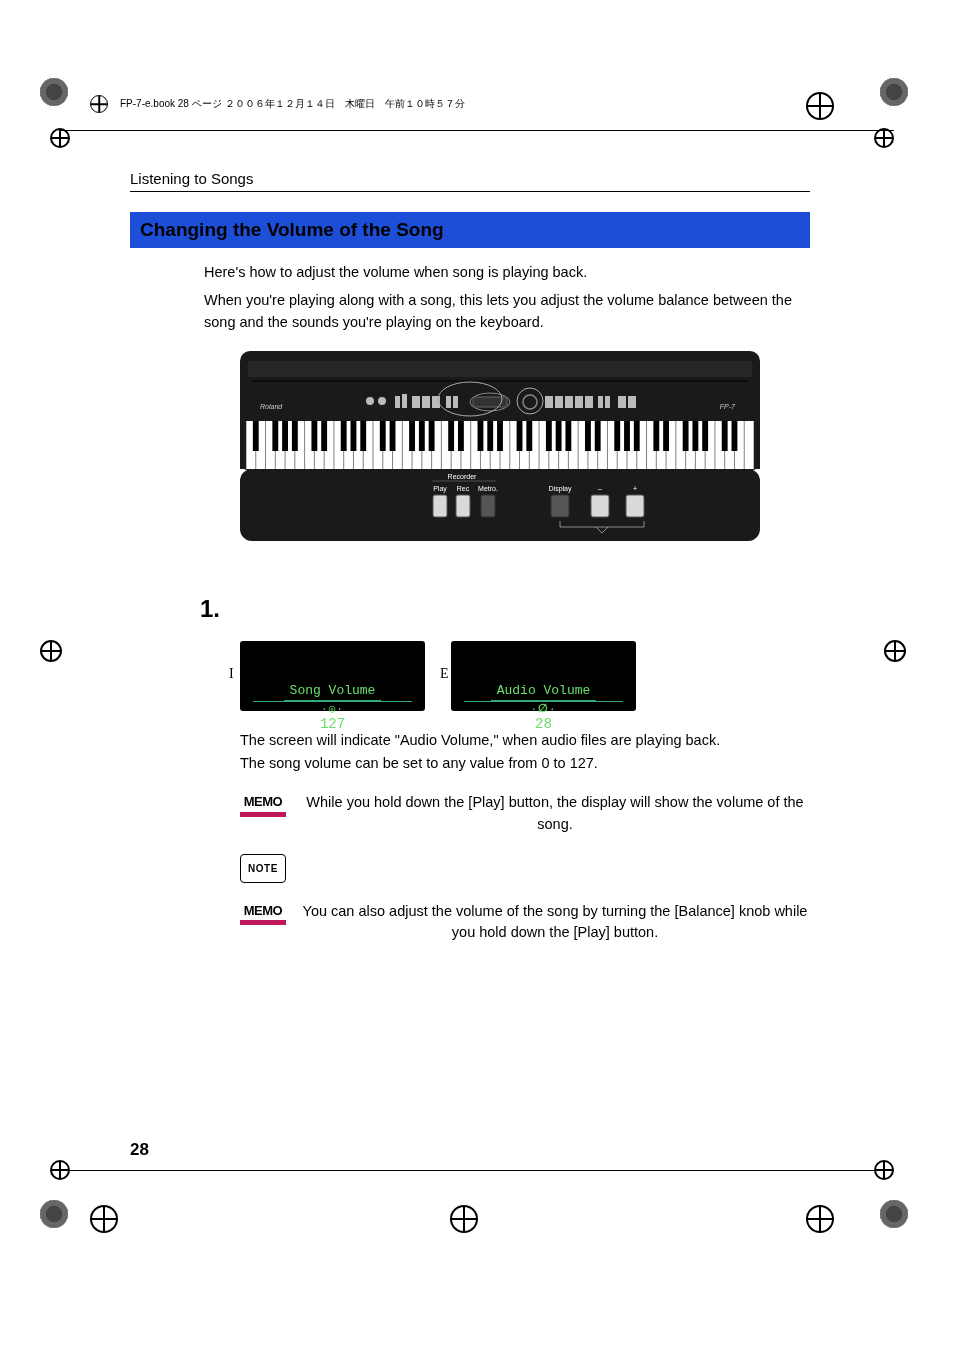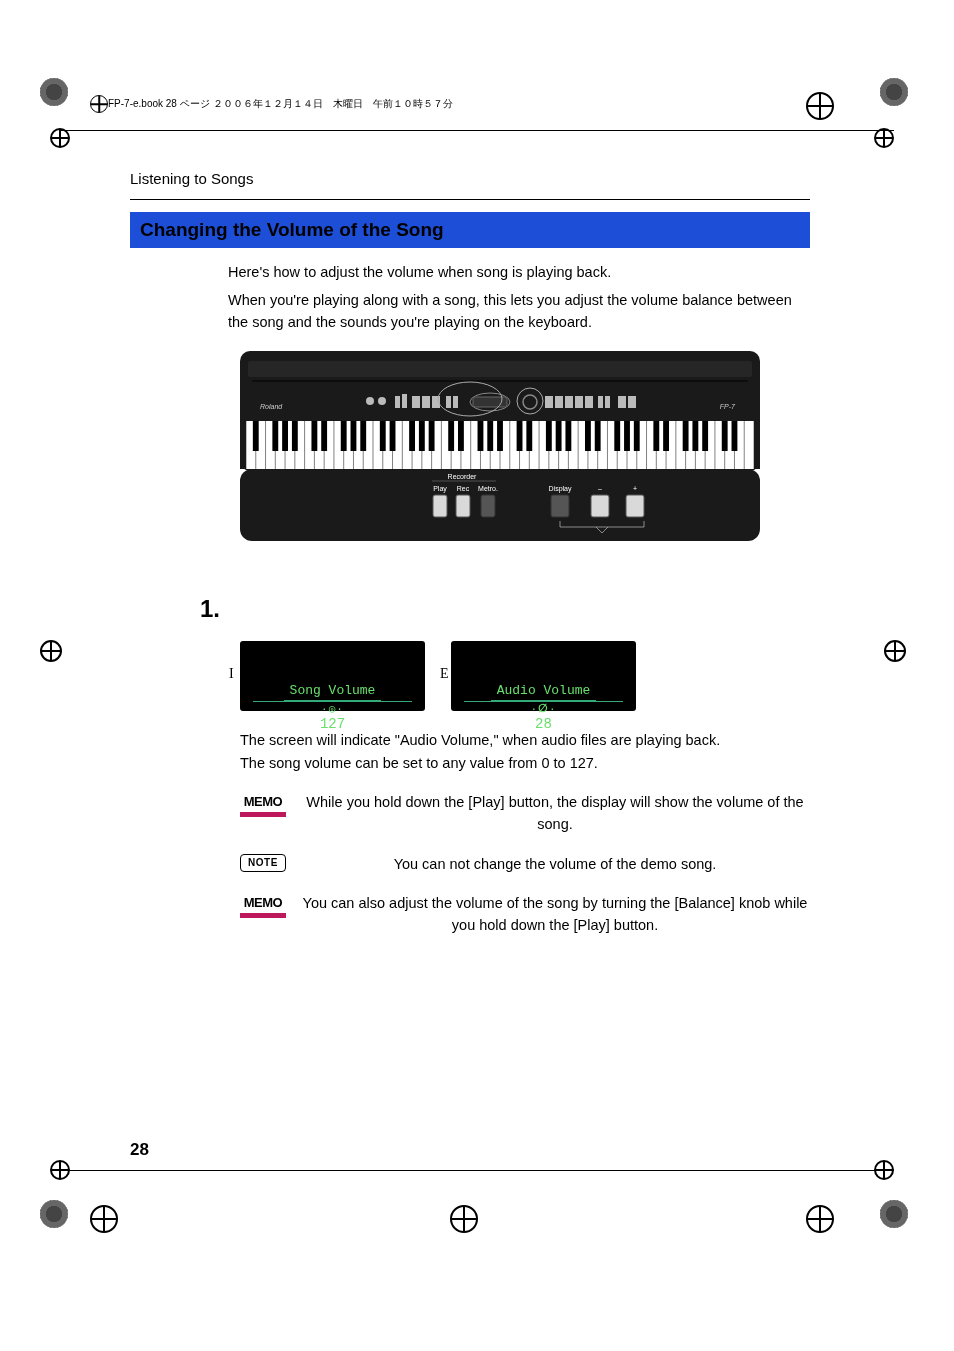--- a/index.html
+++ b/index.html
@@ -27,21 +27,21 @@
     position:absolute; width:28px; height:28px;
     background: radial-gradient(circle at center, #444 0 40%, #666 40% 70%, #000 70% 100%);
     border-radius:50%;
   }
 
   .header-band {
     position:absolute;
     top:95px; left:90px; right:90px;
     font-size:10px;
     display:flex; align-items:center;
-    gap:0;
+    gap:12px;
   }
   .header-band .regsmall {
     width:18px; height:18px; border:1.5px solid #000; border-radius:50%;
     position:relative; flex:0 0 auto;
   }
   .header-band .regsmall::before,
   .header-band .regsmall::after {
     content:""; position:absolute; background:#000;
   }
   .header-band .regsmall::before { left:0; right:0; top:50%; height:1.5px; transform:translateY(-50%);}
@@ -49,33 +49,33 @@
 
   .hairline-top { position:absolute; top:130px; left:60px; right:60px; border-top:0.5px solid #000; }
   .hairline-bottom { position:absolute; top:1170px; left:60px; right:60px; border-top:0.5px solid #000; }
 
   .page {
     position:absolute;
     top:170px; left:130px; width:680px;
   }
   .running-head {
     font-size:15px;
-    padding-bottom:12px;
+    padding-bottom:4px;
     border-bottom:1.5px solid #000;
-    margin-bottom:12px;
+    margin-bottom:20px;
   }
   .section-heading {
     background:#1d4ed8;
     font-size:19px;
     font-weight:bold;
     padding:7px 10px;
     margin-bottom:14px;
   }
   .body-block {
-    margin-left:98px;
+    margin-left:74px;
     font-size:14.5px;
     line-height:1.5;
   }
   .body-block p { margin-bottom:6px; }
 
   .keyboard-fig {
     margin:18px 0 30px 110px;
     width:520px;
   }
 
@@ -140,21 +140,21 @@
   .note-row {
     display:flex; align-items:flex-start;
     gap:14px;
     margin-left:110px;
     margin-top:18px;
     font-size:14.5px;
     line-height:1.5;
   }
   .badge {
     flex:0 0 46px;
-    height:18px;
+    height:29px;
     display:flex; align-items:center; justify-content:center;
     font-size:10px; font-weight:bold;
   }
   .badge-memo {
     font-weight:900;
     font-size:13px;
     border-bottom:5px solid #be185d;
     height:auto;
     padding-bottom:0px;
     letter-spacing:-0.5px;
@@ -455,21 +455,20 @@
     <p>The screen will indicate "Audio Volume," when audio files are playing back.</p>
     <p>The song volume can be set to any value from 0 to 127.</p>
   </div>
 
   <div class="note-row">
     <div class="badge badge-memo">MEMO</div>
     <div class="note-text">While you hold down the [Play] button, the display will show the volume of the song.</div>
   </div>
   <div class="note-row">
     <div class="badge badge-note">NOTE</div>
-    <div class="note-text">You can not change the volume of the demo song.</div>
   </div>
   <div class="note-row">
     <div class="badge badge-memo">MEMO</div>
     <div class="note-text">You can also adjust the volume of the song by turning the [Balance] knob while you hold down the [Play] button.</div>
   </div>
 </div>
 
 <div class="page-number">28</div>
 
 </body></html>

